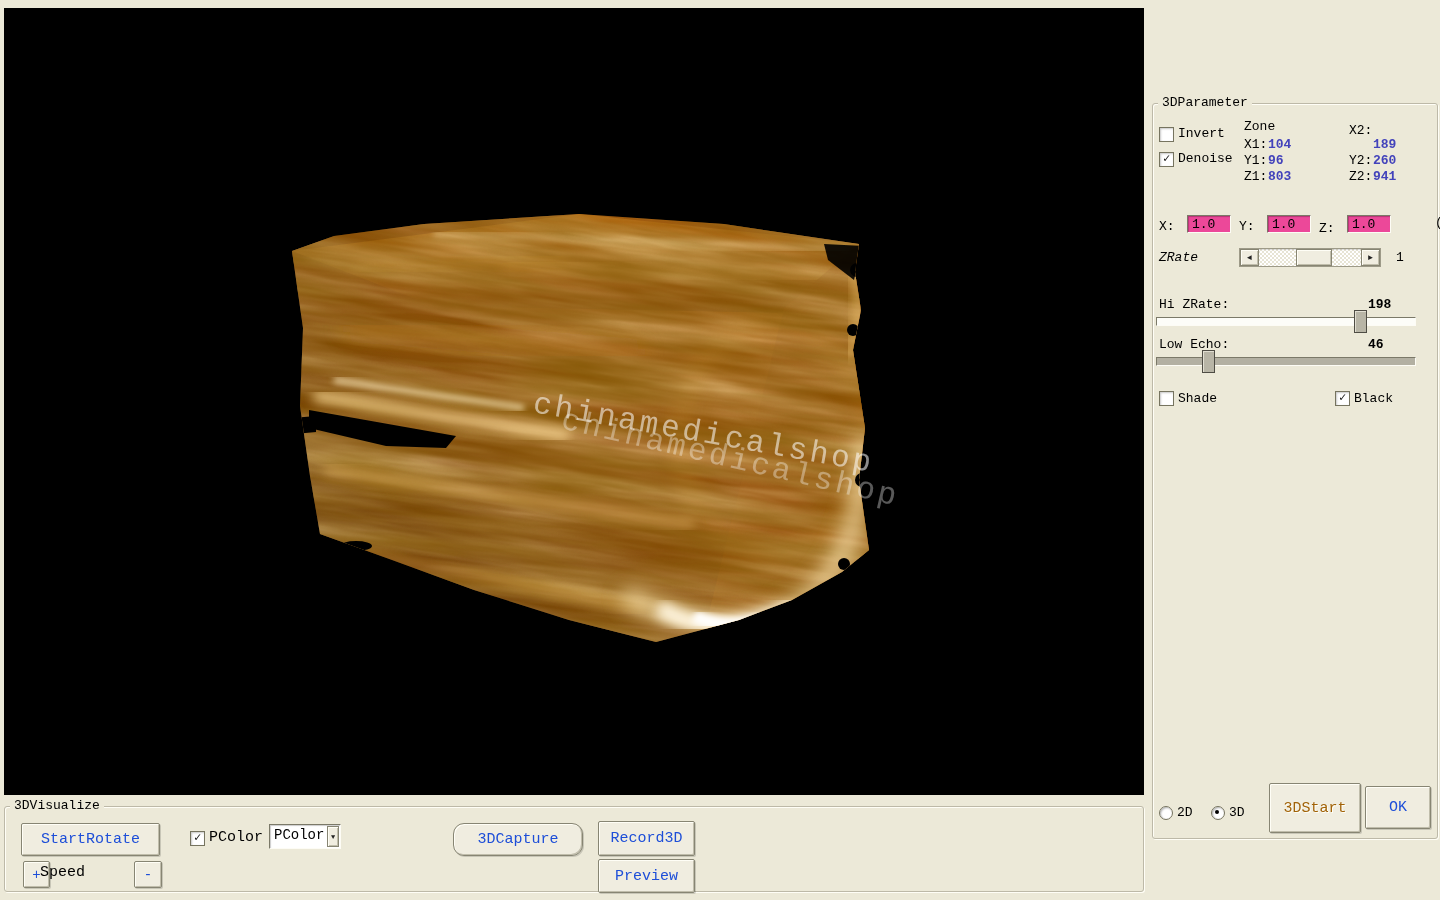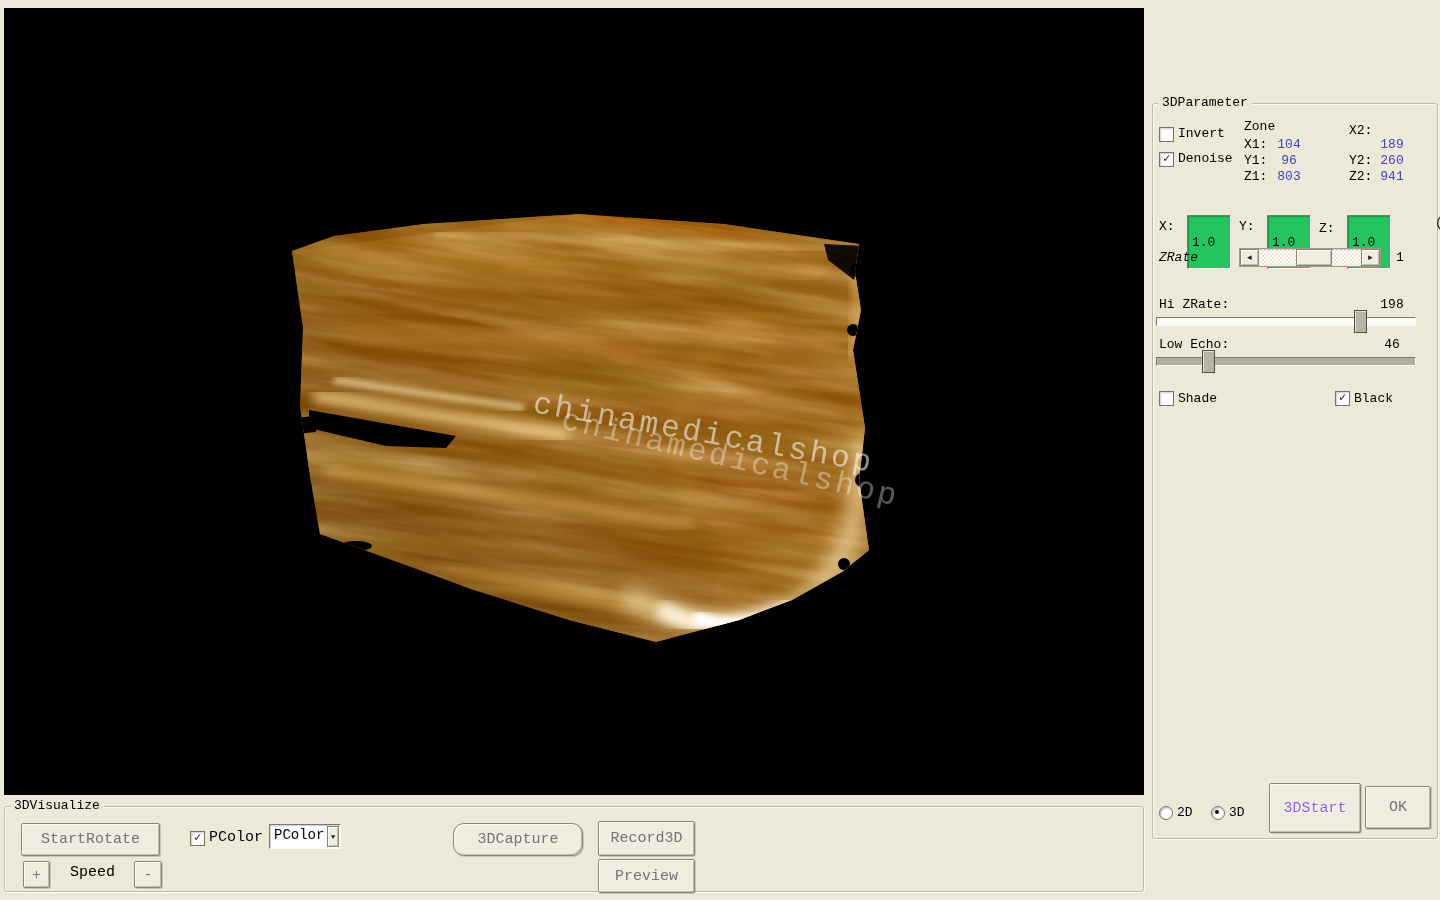--- a/index.html
+++ b/index.html
@@ -7,21 +7,21 @@
     width:1440px;height:900px;overflow:hidden;position:relative;
     background:#ece9d8;
     font-family:"Liberation Mono","DejaVu Sans Mono",monospace;
     color:#000;
     -webkit-font-smoothing:none;
   }
   .abs{position:absolute;}
   .lbl{position:absolute;font-size:13px;white-space:nowrap;line-height:1.1;}
   .lbl15{position:absolute;font-size:15px;white-space:nowrap;line-height:1.1;}
   .val-blue{color:#4343bb;}
-  .right{text-align:center;}
+  .right{text-align:left;font-weight:bold;}
 
   
   #viewport{
     left:4px;top:8px;width:1140px;height:787px;background:#000;
   }
 
   
   .groupbox{
     position:absolute;
     border:1px solid #bdb9a8;
@@ -32,24 +32,24 @@
     position:absolute;top:-8px;left:5px;background:#ece9d8;
     padding:0 4px;font-size:13px;line-height:1.1;white-space:nowrap;
   }
 
   
   .btn{
     position:absolute;display:flex;align-items:center;justify-content:center;
     background:#f0ede0;
     border:1px solid #878573;border-radius:2px;
     box-shadow:inset 1px 1px 0 #fffef6, inset -1px -1px 0 #c0bdab, 1px 1px 0 rgba(0,0,0,.15);
-    font-size:15px;font-family:inherit;color:#737373;cursor:pointer;white-space:nowrap;
+    font-size:15px;font-family:inherit;color:#1d4ed8;cursor:pointer;white-space:nowrap;
   }
   .btn.small{font-size:14px;}
-  .btn.disabled{color:#8b5cf6;text-shadow:1px 1px 0 #fffef6;cursor:default;}
+  .btn.disabled{color:#a16207;text-shadow:1px 1px 0 #fffef6;cursor:default;}
 
   
   .check{
     position:absolute;width:13px;height:13px;background:#fff;
     border:1px solid #76745f;
     box-shadow:inset 1px 1px 2px rgba(0,0,0,.22);
     display:flex;align-items:center;justify-content:center;cursor:pointer;
   }
   .check .mark{font-size:12px;line-height:1;font-weight:bold;margin-top:-2px;color:#111;}
 
@@ -57,24 +57,24 @@
   .radio{
     position:absolute;width:12px;height:12px;border-radius:50%;background:#fff;
     border:1px solid #76745f;box-shadow:inset 1px 1px 2px rgba(0,0,0,.3);cursor:pointer;
   }
   .radio.sel::after{
     content:"";position:absolute;left:3px;top:3px;width:4px;height:4px;border-radius:50%;background:#000;
   }
 
   
   .edit{
-    position:absolute;background:#22c55e;
+    position:absolute;background:#ec4899;
     border:1px solid;border-color:#7b7968 #fdfcf5 #fdfcf5 #7b7968;
     box-shadow:inset 1px 1px 1px rgba(0,0,0,.25);
-    font-size:13px;font-family:inherit;padding:19px 4px;margin:0;outline:none;
+    font-size:13px;font-family:inherit;padding:1px 4px;margin:0;outline:none;
   }
 
   
   .slider-track{
     position:absolute;height:7px;background:#fdfdf8;
     border:1px solid;border-color:#7b7968 #fdfcf5 #fdfcf5 #7b7968;cursor:pointer;
   }
   .slider-track.gray{background:#b3b0a2;}
   .slider-thumb{
     position:absolute;width:11px;height:21px;top:-8px;
@@ -281,19 +281,19 @@
   <div class="lbl15" style="left:204px;top:23px;">PColor</div>
 
   <div class="combo" style="left:264px;top:17px;width:70px;height:23px;">
     <div class="combo-text">PColor</div>
     <div class="combo-btn">
       <span>▼</span>
     </div>
   </div>
 
   <div class="btn small" style="left:18px;top:54px;width:25px;height:25px;">+</div>
-  <div class="lbl15" style="left:65px;top:58px;">Speed</div>
+  <div class="lbl15" style="left:35px;top:58px;">Speed</div>
   <div class="btn small" style="left:129px;top:54px;width:26px;height:25px;">-</div>
 
   <div class="btn" style="left:448px;top:16px;width:128px;height:31px;border-radius:11px;">3DCapture</div>
   <div class="btn" style="left:593px;top:14px;width:95px;height:33px;">Record3D</div>
   <div class="btn" style="left:593px;top:52px;width:95px;height:32px;">Preview</div>
 </div>
 
 </body></html>

